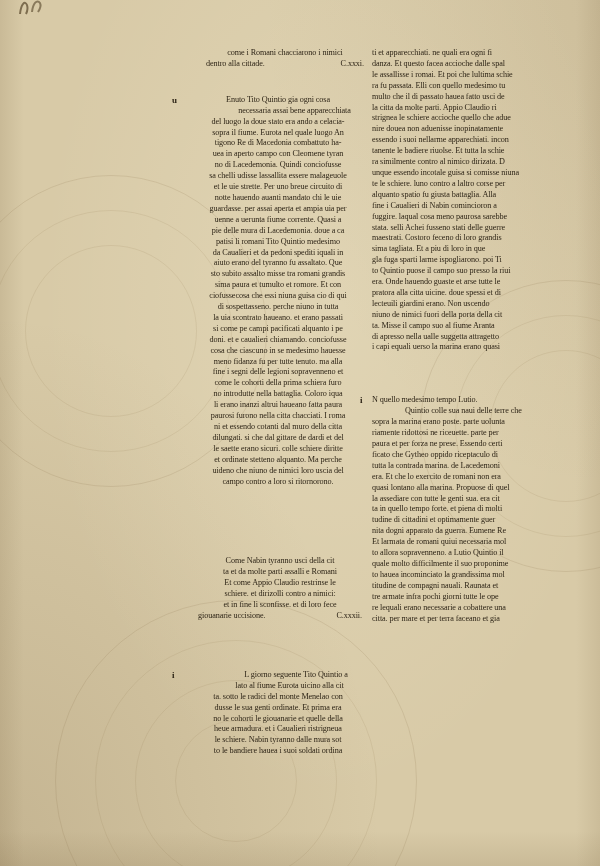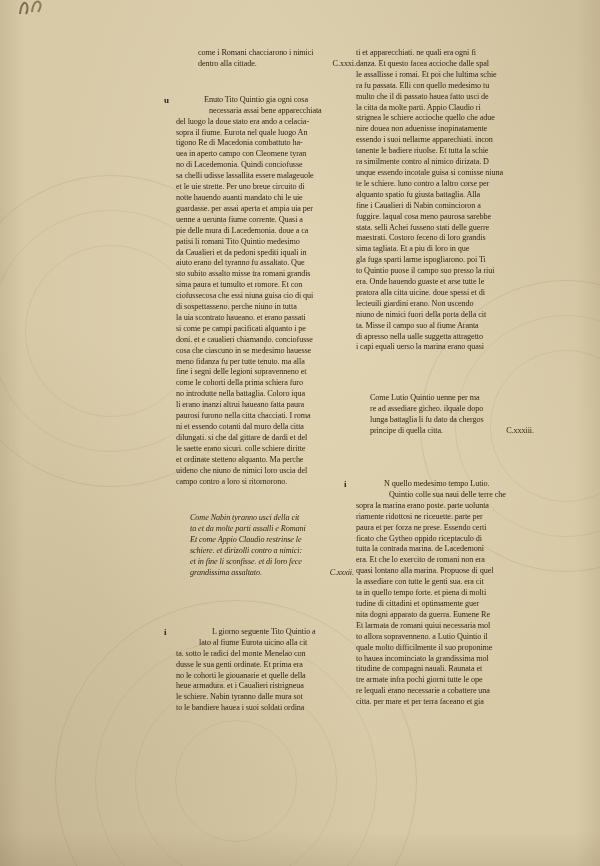--- a/index.html
+++ b/index.html
@@ -11,35 +11,35 @@
       radial-gradient(ellipse at 0% 100%, rgba(118,94,58,0.20), rgba(118,94,58,0) 45%),
       radial-gradient(ellipse at 100% 0%, rgba(118,94,58,0.10), rgba(118,94,58,0) 40%),
       linear-gradient(90deg, rgba(110,88,52,0.14), rgba(110,88,52,0) 4%, rgba(110,88,52,0) 96%, rgba(110,88,52,0.12)),
       linear-gradient(0deg, rgba(110,88,52,0.14), rgba(110,88,52,0) 4%),
       #d8caa7;
     color:#2e2517;
   }
   .page{position:absolute;inset:0;}
   
   .col{position:absolute;top:48px;font-size:8.2px;line-height:10.9px;letter-spacing:-0.1px;}
-  .col-left{left:176px;width:188px;}
-  .col-right{left:356px;width:176px;}
+  .col-left{left:184px;width:188px;text-align:center;}
+  .col-right{left:372px;width:176px;}
   .tline{white-space:nowrap;}
   .caption{margin-left:22px;width:158px;}
   .caption-lastline{display:flex;justify-content:space-between;white-space:nowrap;gap:40px;}
   .para{position:relative;}
   .guide{position:absolute;left:-12px;top:0;font-weight:bold;font-size:9px;}
-  .para .lines .tline:nth-child(1){margin-left:28px;}
+  .para .lines .tline:nth-child(1){}
   .para .lines .tline:nth-child(2){margin-left:33px;}
   .para.small-indent .lines .tline:nth-child(1){margin-left:36px;}
   .para.small-indent .lines .tline:nth-child(2){margin-left:23px;}
   .chap-heading{margin-left:14px;width:164px;}
   .chap-lastline{display:flex;justify-content:space-between;white-space:nowrap;}
   .sp-a{margin-top:25px;} 
-  .sp-b{margin-top:26px;font-style:italic;} 
+  .sp-b{margin-top:69px;} 
   .sp-c{margin-top:48px;} 
   .sp-d{margin-top:40px;} 
   .sp-e{margin-top:42px;} 
   
   .wm{position:absolute;border-radius:50%;border:1.5px solid rgba(130,106,66,0.16);}
   .wm.inner{border-color:rgba(130,106,66,0.12);}
   
   .handmark{position:absolute;left:14px;top:-4px;}
 </style>
 </head>
@@ -123,21 +123,21 @@
 
     <div class="chap-heading sp-b">
       <div class="lines">
           <div class="tline">Come Nabin tyranno usci della cit</div>
           <div class="tline">ta et da molte parti assalli e Romani</div>
           <div class="tline">Et come Appio Claudio restrinse le</div>
           <div class="tline">schiere. et dirizolli contro a nimici:</div>
           <div class="tline">et in fine li sconfisse. et di loro fece</div>
         </div>
       <div class="chap-lastline">
-        <span>grandissima assaltato.</span>
+        <span>giouanarie uccisione.</span>
         <span>C.xxxii.</span>
       </div>
     </div>
 
     <div class="para small-indent sp-c">
       <span class="guide">i</span>
       <div class="lines">
           <div class="tline">L giorno seguente Tito Quintio a</div>
           <div class="tline">lato al fiume Eurota uicino alla cit</div>
           <div class="tline">ta. sotto le radici del monte Menelao con</div>
@@ -179,31 +179,20 @@
           <div class="tline">era. Onde hauendo guaste et arse tutte le</div>
           <div class="tline">pratora alla citta uicine. doue spessi et di</div>
           <div class="tline">lecteuili giardini erano. Non uscendo</div>
           <div class="tline">niuno de nimici fuori della porta della cit</div>
           <div class="tline">ta. Misse il campo suo al fiume Aranta</div>
           <div class="tline">di apresso nella ualle suggetta attragetto</div>
           <div class="tline">i capi equali uerso la marina erano quasi</div>
         </div>
     </div>
 
-    <div class="chap-heading sp-d">
-      <div class="lines">
-          <div class="tline">Come Lutio Quintio uenne per ma</div>
-          <div class="tline">re ad assediare gicheo. ilquale dopo</div>
-          <div class="tline">lunga battaglia li fu dato da chergos</div>
-        </div>
-      <div class="chap-lastline">
-        <span>principe di quella citta.</span>
-        <span>C.xxxiii.</span>
-      </div>
-    </div>
 
     <div class="para sp-e">
       <span class="guide">i</span>
       <div class="lines">
           <div class="tline">N quello medesimo tempo Lutio.</div>
           <div class="tline">Quintio colle sua naui delle terre che</div>
           <div class="tline">sopra la marina erano poste. parte uolunta</div>
           <div class="tline">riamente ridottosi ne riceuette. parte per</div>
           <div class="tline">paura et per forza ne prese. Essendo certi</div>
           <div class="tline">ficato che Gytheo oppido riceptaculo di</div>

